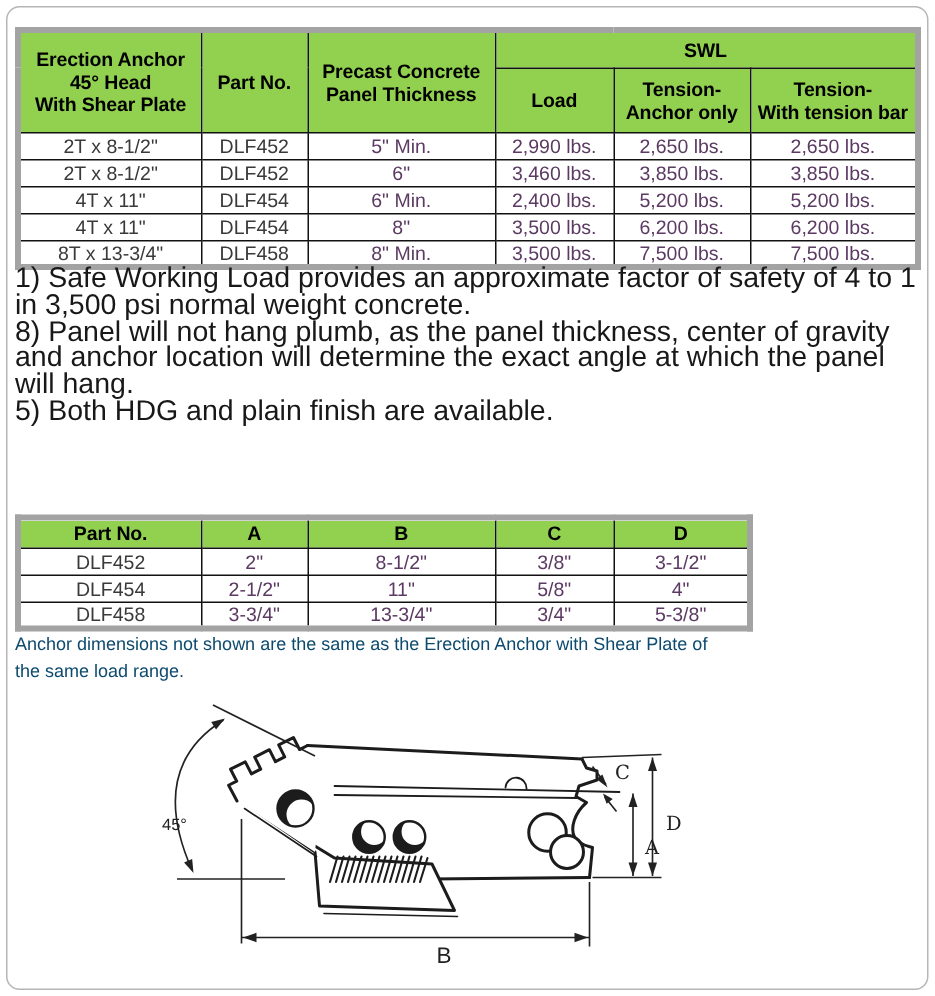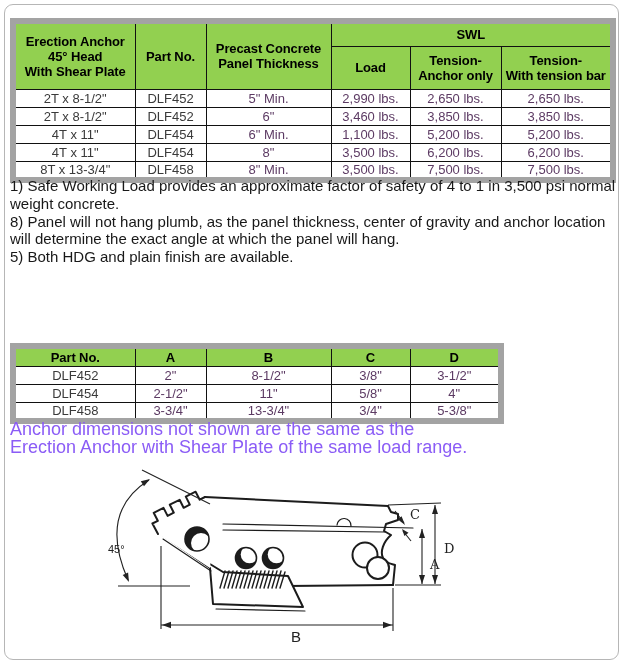--- a/index.html
+++ b/index.html
@@ -1,34 +1,34 @@
 <!DOCTYPE html>
 <html><head>
 <meta charset="utf-8">
 <style>
   html,body{margin:0;padding:0;background:#fff;}
   #page{position:relative;width:623px;height:664px;background:#ffffff;
         font-family:"Liberation Sans",sans-serif;overflow:hidden;}
   .frame{position:absolute;inset:4px;border:1px solid #b6b6b6;border-radius:9px;}
   table{border-collapse:collapse;table-layout:fixed;position:absolute;left:10px;
-        border:6px solid #a3a3a3;}
+        border:4px solid #a3a3a3;}
   #t1{top:18px;width:600px;}
   #t2{top:343px;width:488px;}
   th,td{border:1px solid #111;text-align:center;vertical-align:middle;padding:0;
         font-size:13px;color:#3a3a3a;overflow:hidden;}
   th{background:#92d050;color:#000;font-weight:bold;line-height:15px;letter-spacing:-0.1px;}
   .ml{white-space:pre-line;}
   .rswl{height:25px;} .rsub{height:43px;}
   .r{height:18px;} .rh2{height:20px;}
   .val{color:#5c3a63;}
-  .notes{position:absolute;left:10px;top:177px;width:608px;font-size:15px;
+  .notes{position:absolute;left:10px;top:177px;width:608px;font-size:19px;
          line-height:17.8px;color:#181818;}
   .notes p{margin:0;}
-  .dimnote{position:absolute;left:10px;top:421px;width:470px;font-size:18px;
-           line-height:17.8px;color:#8b5cf6;}
+  .dimnote{position:absolute;left:10px;top:421px;width:470px;font-size:12px;
+           line-height:17.8px;color:#0c4a6e;}
   .drawing{position:absolute;left:92px;top:468px;}
   .dimtxt{font-family:"DejaVu Serif",serif;font-size:13px;fill:#222;}
   .dimtxt2{font-family:"Liberation Sans",sans-serif;fill:#222;}
 </style>
 </head>
 <body>
 
 <div id="page">
   <div class="frame"></div>
 
@@ -71,21 +71,21 @@
       <td>DLF452</td>
       <td class="val">6"</td>
       <td class="val">3,460 lbs.</td>
       <td class="val">3,850 lbs.</td>
       <td class="val">3,850 lbs.</td>
     </tr>
     <tr class="r">
       <td>4T x 11"</td>
       <td>DLF454</td>
       <td class="val">6" Min.</td>
-      <td class="val">1,100 lbs.</td>
+      <td class="val">2,400 lbs.</td>
       <td class="val">5,200 lbs.</td>
       <td class="val">5,200 lbs.</td>
     </tr>
     <tr class="r">
       <td>4T x 11"</td>
       <td>DLF454</td>
       <td class="val">8"</td>
       <td class="val">3,500 lbs.</td>
       <td class="val">6,200 lbs.</td>
       <td class="val">6,200 lbs.</td>

